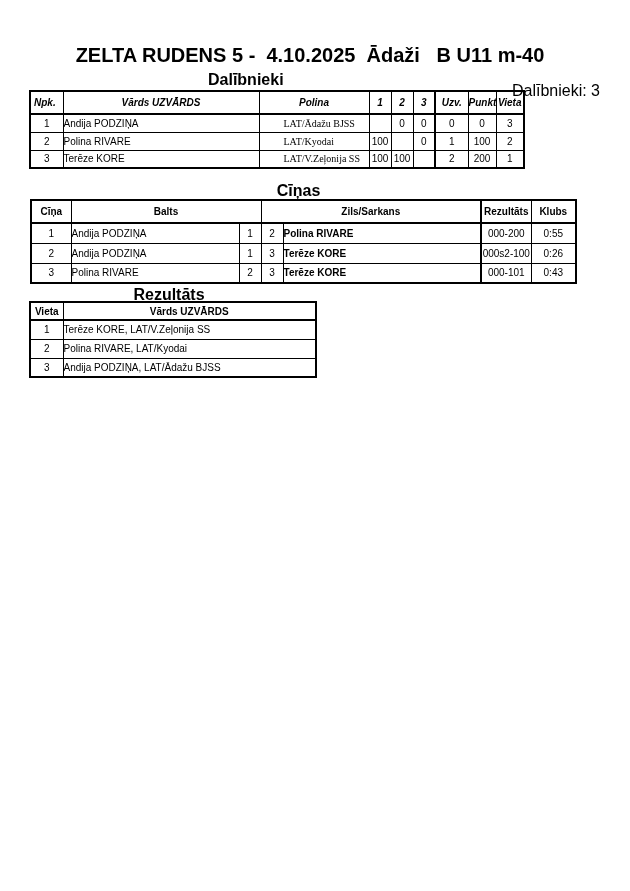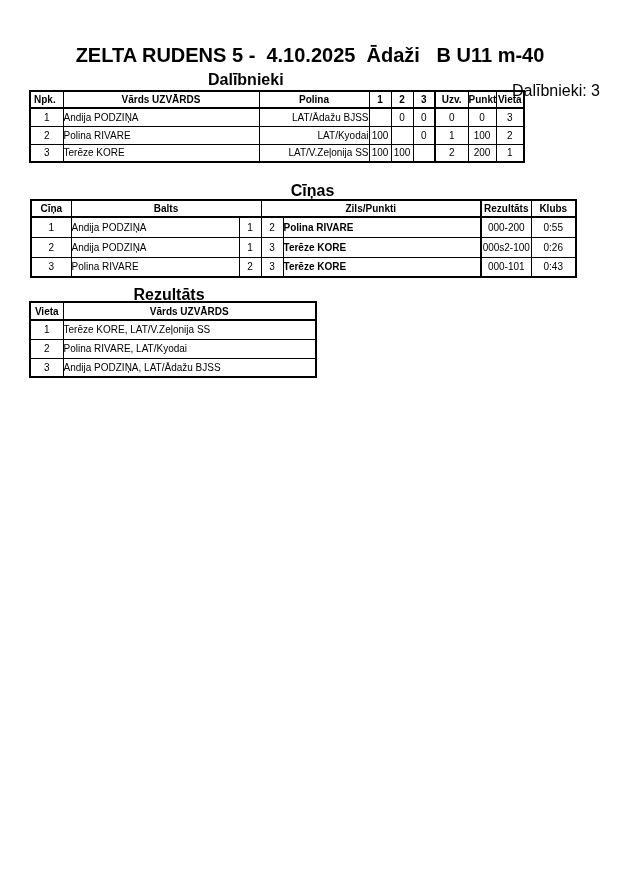--- a/index.html
+++ b/index.html
@@ -9,47 +9,47 @@
     font-family:"Liberation Sans", sans-serif; color:#000;
   }
   .title {
     position:absolute; top:44px; left:0; width:620px;
     text-align:center; font-size:20px; font-weight:bold;
     white-space:pre; letter-spacing:0;
   }
   .lbl { position:absolute; font-size:16px; font-weight:bold; }
   .lbl-dalibnieki { left:208px; top:71px; }
   .lbl-count { right:30px; top:82px; font-weight:normal; }
-  .lbl-cinas { left:260px; top:182px; width:105px; text-align:center; }
+  .lbl-cinas { left:246px; top:182px; width:105px; text-align:center; }
   .lbl-rezultats { left:119px; top:286px; width:100px; text-align:center; }
 
   table {
     position:absolute; border-collapse:collapse; table-layout:fixed;
     border:2px solid #000;
   }
   th, td {
     border:1px solid #000; font-size:10px; color:#000;
     overflow:hidden; white-space:nowrap; text-align:center;
     vertical-align:middle; padding:0;
   }
   th { font-weight:bold; }
   thead th { border-bottom:2px solid #000; }
   .left { text-align:left; padding-left:0; }
   .left-sm { text-align:left; padding-left:3px; }
-  .club { text-align:right; padding-left:24px; }
+  .club { text-align:left; padding-left:24px;font-family:Liberation Serif, serif; }
   .bold { font-weight:bold; }
   .sep-r { border-right:2px solid #000; }
   .sep-l { border-left:2px solid #000; }
 
   .t1 { left:29px; top:90px; width:494px; }
-  .t1 thead tr { height:17px; }
+  .t1 thead tr { height:23px;font-style:italic; }
   .t1 tbody tr { height:18px; }
 
   .t2 { left:30px; top:199px; width:545px; }
-  .t2 thead tr { height:17px; }
+  .t2 thead tr { height:23px; }
   .t2 tbody tr { height:20px; }
 
   .t3 { left:29px; top:301px; width:286px; }
   .t3 thead tr { height:18px; }
   .t3 tbody tr { height:19px; }
 </style>
 </head>
 <body>
 
 <div class="title">ZELTA RUDENS 5 -  4.10.2025  Ādaži   B U11 m-40</div>
@@ -128,21 +128,21 @@
       <col style="width:22px">
     <col style="width:22px">
       <col style="width:198px">
       <col style="width:50px">
       <col style="width:45px">
   </colgroup>
   <thead>
     <tr>
       <th>Cīņa</th>
       <th colspan="2">Balts</th>
-      <th colspan="2">Zils/Punkti</th>
+      <th colspan="2">Zils/Sarkans</th>
       <th class="sep-l">Rezultāts</th>
       <th>Klubs</th>
     </tr>
   </thead>
   <tbody>
     <tr>
       <td>1</td>
       <td class="left">Andija PODZIŅA</td>
       <td>1</td>
       <td>2</td>

